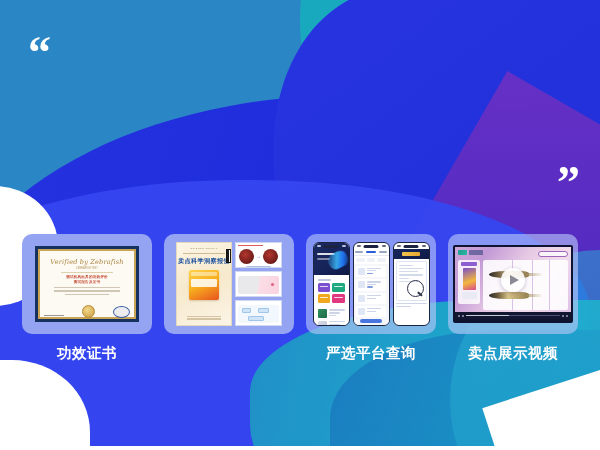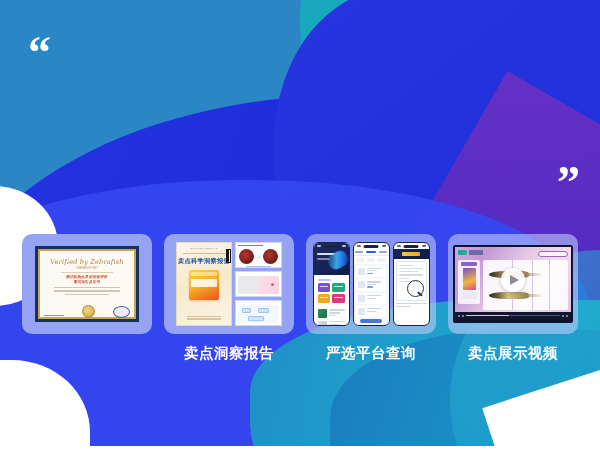--- a/index.html
+++ b/index.html
@@ -485,20 +485,21 @@
             <div class="cert-txt"></div>
             <div class="cert-txt short"></div>
           </div>
           <div class="cert-badge-row">
             <div class="cert-sign"></div>
             <div class="cert-seal"></div>
             <div class="cert-stamp"></div>
           </div>
         </div>
       </div>
+      <div class="card-label">功效证书</div>
     </div>
 
     <div class="card">
       <div class="card-thumb">
         <div class="report">
           <div class="report-cover">
             <div class="rc-tag">SCIENCE INSIGHT</div>
             <div class="rc-line"></div>
             <div class="rc-title">卖点科学洞察报告</div>
             <div class="rc-box">
@@ -531,21 +532,20 @@
               <div class="rp-flow">
                 <div class="rp-node" style="left:4px;top:3px;width:9px;height:5px;"></div>
                 <div class="rp-node" style="left:20px;top:3px;width:11px;height:5px;"></div>
                 <div class="rp-node" style="left:10px;top:11px;width:16px;height:5px;"></div>
               </div>
               <div class="rp-cap"></div>
             </div>
           </div>
         </div>
       </div>
-      <div class="card-label">卖点洞察报告</div>
     </div>
 
     <div class="card">
       <div class="card-thumb translucent">
         <div class="phones">
 
           <div class="phone">
             <div class="notch"></div>
             <div class="p1-hero">
               <div class="ph-status">

